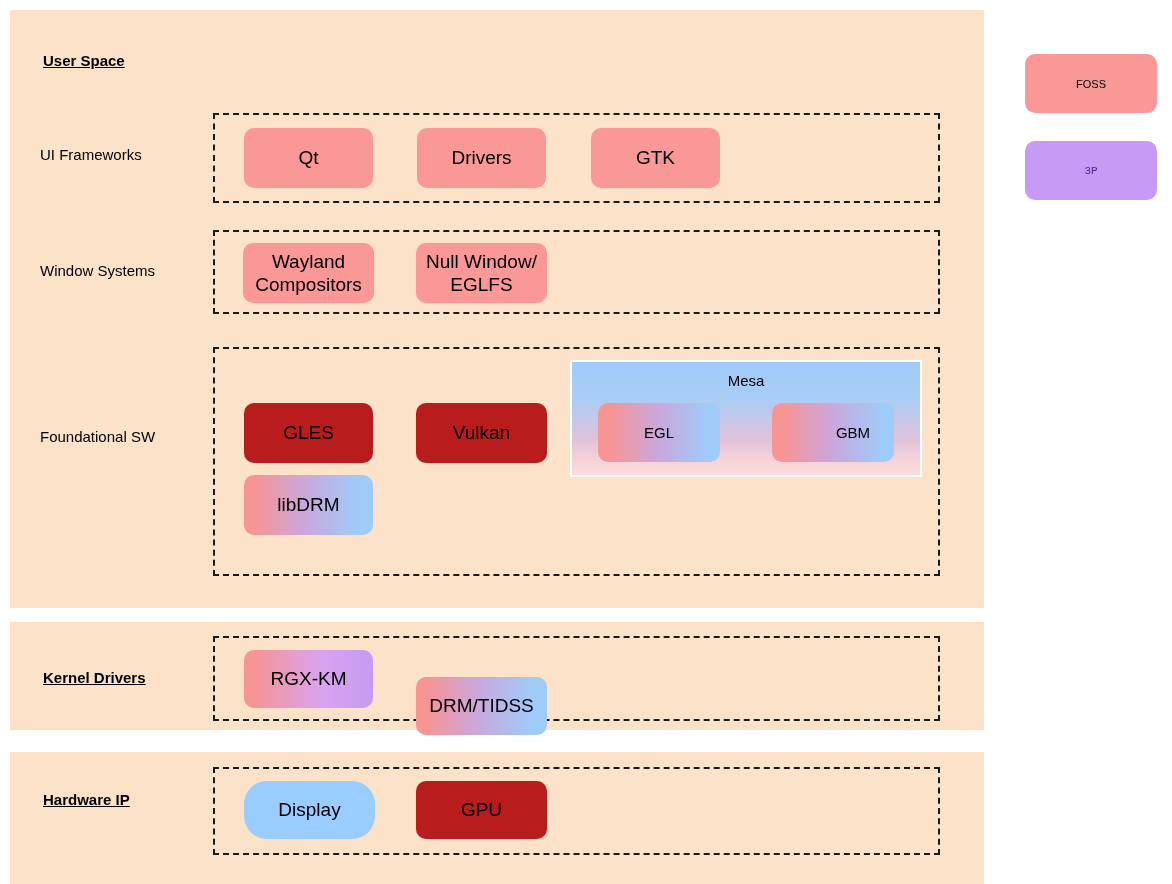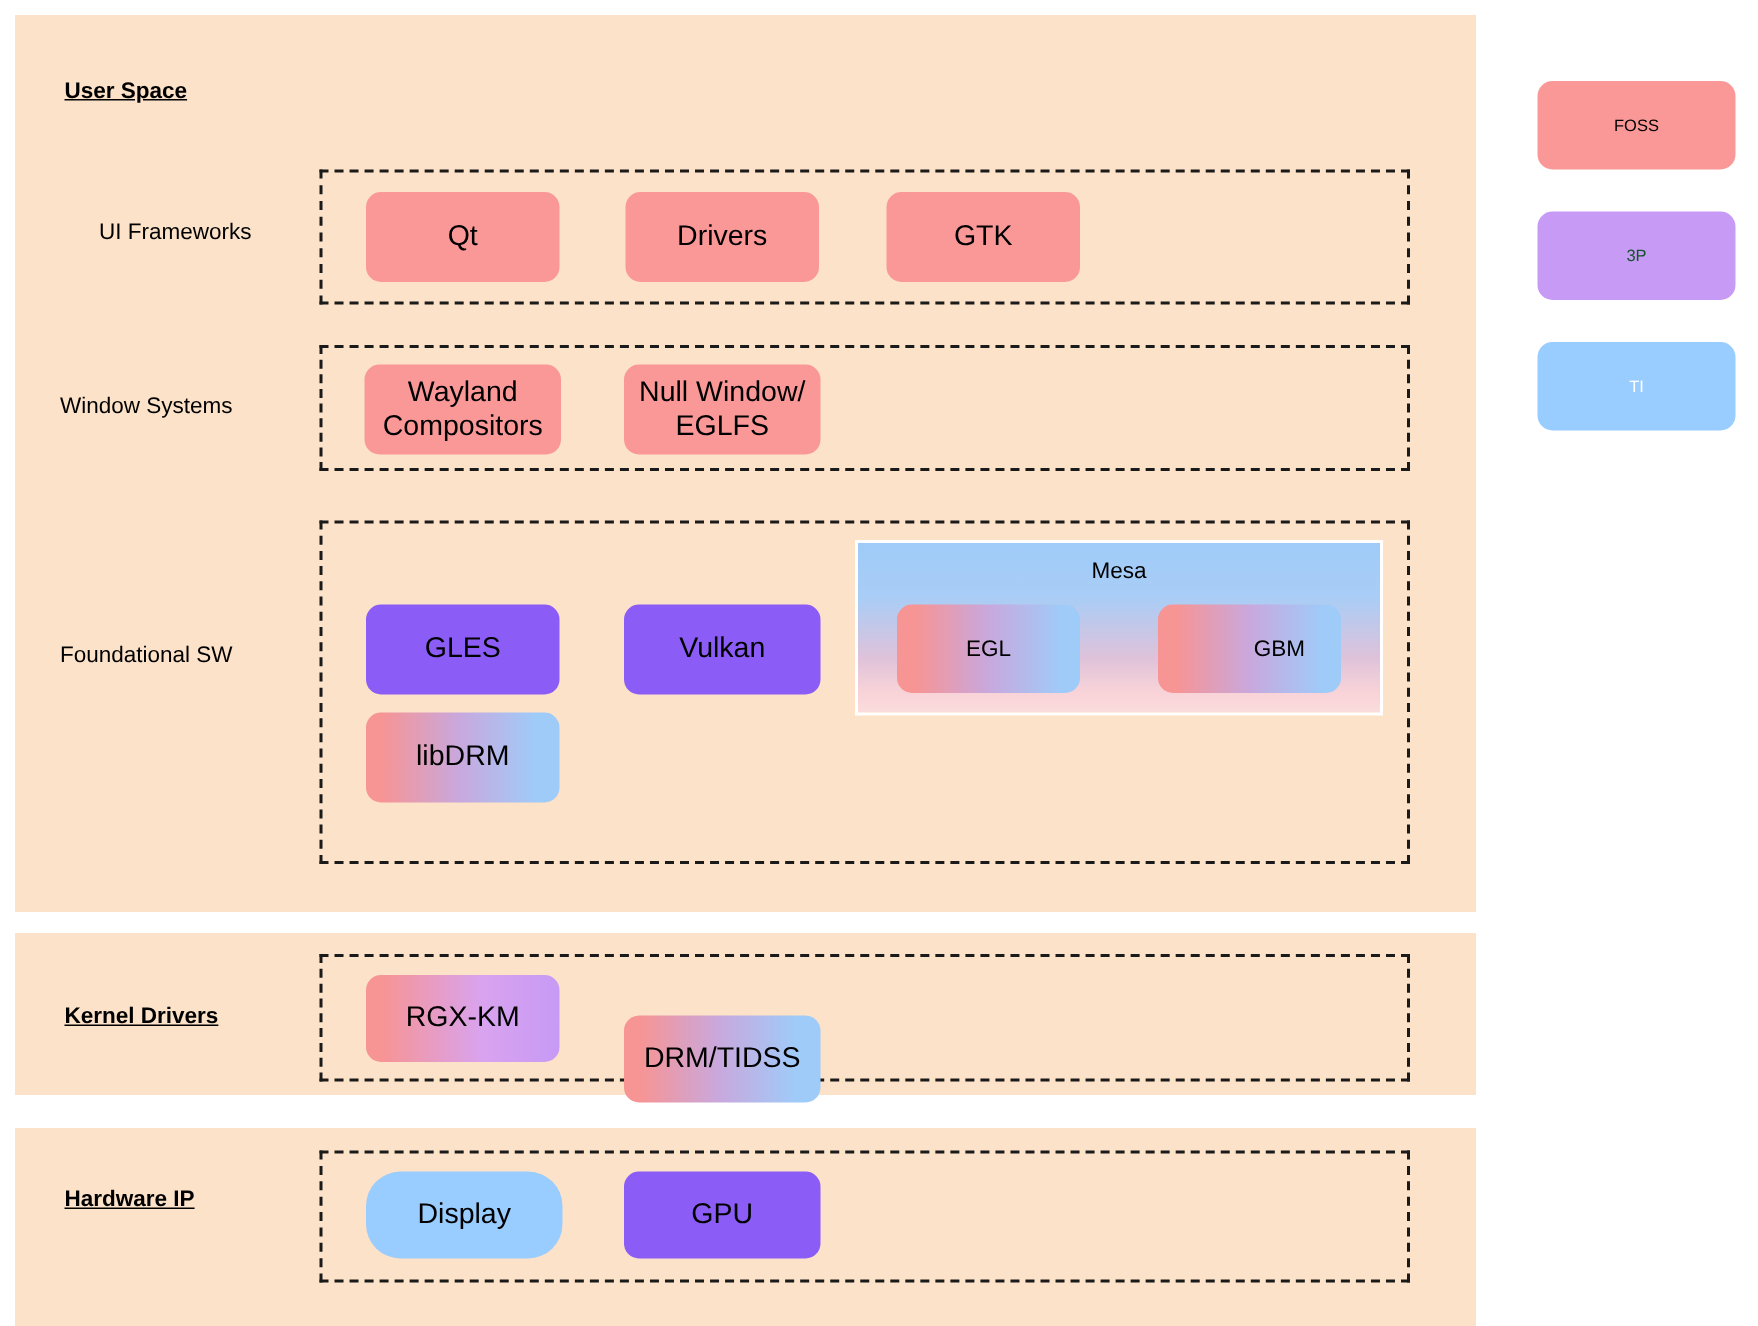--- a/index.html
+++ b/index.html
@@ -41,21 +41,21 @@
   #title-hardware   { top: 791px; }
 
   
   .row-label {
     position: absolute;
     left: 40px;
     font-size: 15px;
     color: #000000;
     white-space: nowrap;
   }
-  #label-ui-frameworks  { top: 146px; margin-left: 26px; }
+  #label-ui-frameworks  { top: 146px; }
   #label-window-systems { top: 262px; }
   #label-foundational   { top: 428px; }
 
   
   .dashed-group {
     position: absolute;
     border: 2px dashed #1a1a1a;
     box-sizing: border-box;
     left: 213px;
     width: 727px;
@@ -74,21 +74,21 @@
     display: flex;
     align-items: center;
     justify-content: center;
     text-align: center;
     font-size: 19px;
     line-height: 1.22;
     color: #000000;
     padding: 14px 6px;
   }
   .node.foss  { background: #fa9898; }
-  .node.tp    { background: #8b5cf6; }
+  .node.tp    { background: #b91c1c; }
   .node.ti    { background: #99ccff; }
 
   
   .node.grad-pink-blue {
     background: linear-gradient(to right, #f79494 0%, #f79494 8%, #c9a8dd 48%, #9fcbf9 88%, #9fcbf9 100%);
   }
   .node.grad-pink-purple {
     background: linear-gradient(to right, #f79494 0%, #f79494 8%, #d9a3ef 60%, #c79af5 100%);
   }
 
@@ -155,21 +155,21 @@
     width: 132px;
     height: 59px;
     box-sizing: border-box;
     border-radius: 10px;
     display: flex;
     align-items: center;
     justify-content: center;
     font-size: 11px;
   }
   #legend-foss { top: 54px;  background: #fa9898; color: #000000; }
-  #legend-3p   { top: 141px; background: #c79af5; color: #14532d; }
+  #legend-3p   { top: 141px; background: #c79af5; color: #4c1d95; font-family: Liberation Mono, monospace; }
   #legend-ti   { top: 228px; background: #99ccff; color: #ffffff; }
 </style>
 </head>
 <body>
 
 <div class="band" id="band-user-space"></div>
 <div class="band-title" id="title-user-space">User Space</div>
 
 <div class="row-label" id="label-ui-frameworks">UI Frameworks</div>
 <div class="row-label" id="label-window-systems">Window Systems</div>
@@ -204,14 +204,13 @@
 
 <div class="band" id="band-hardware"></div>
 <div class="band-title" id="title-hardware">Hardware IP</div>
 <div class="dashed-group" id="group-hardware"></div>
 <div class="node ti" id="node-display">Display</div>
 <div class="node tp" id="node-gpu">GPU</div>
 
 <div id="legend">
   <div class="legend-item" id="legend-foss">FOSS</div>
   <div class="legend-item" id="legend-3p">3P</div>
-  <div class="legend-item" id="legend-ti">TI</div>
 </div>
 
 </body></html>

